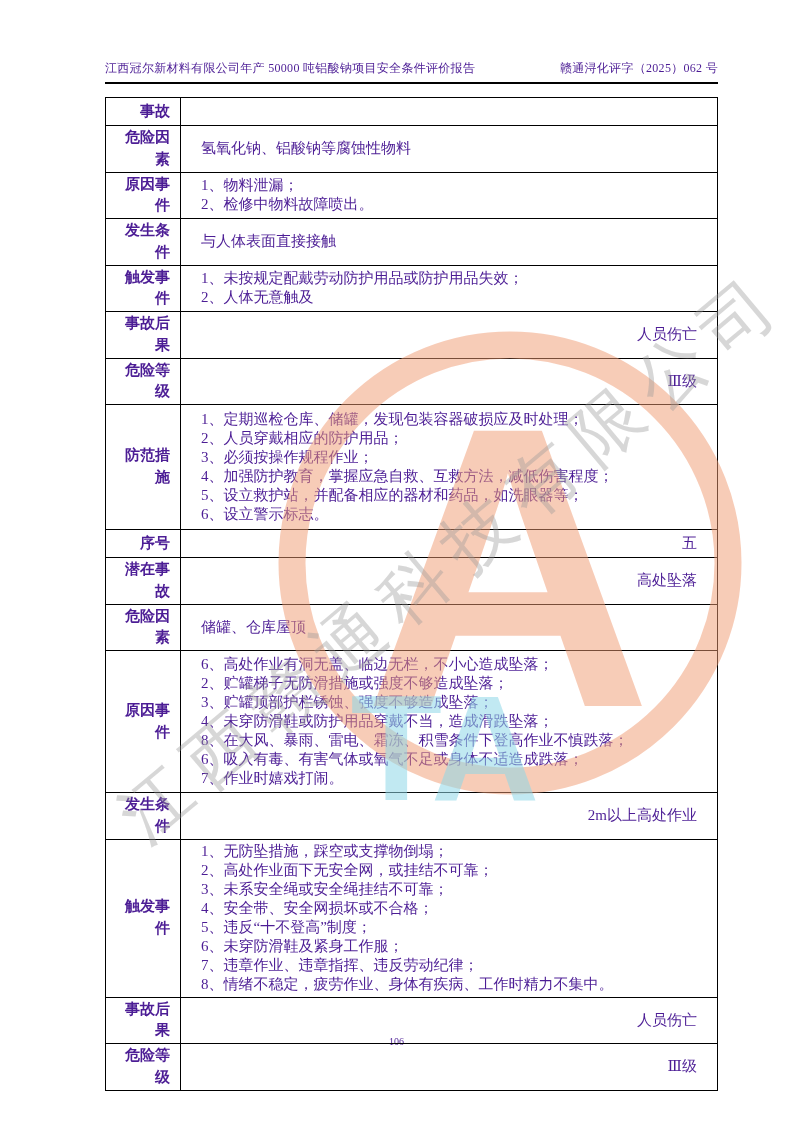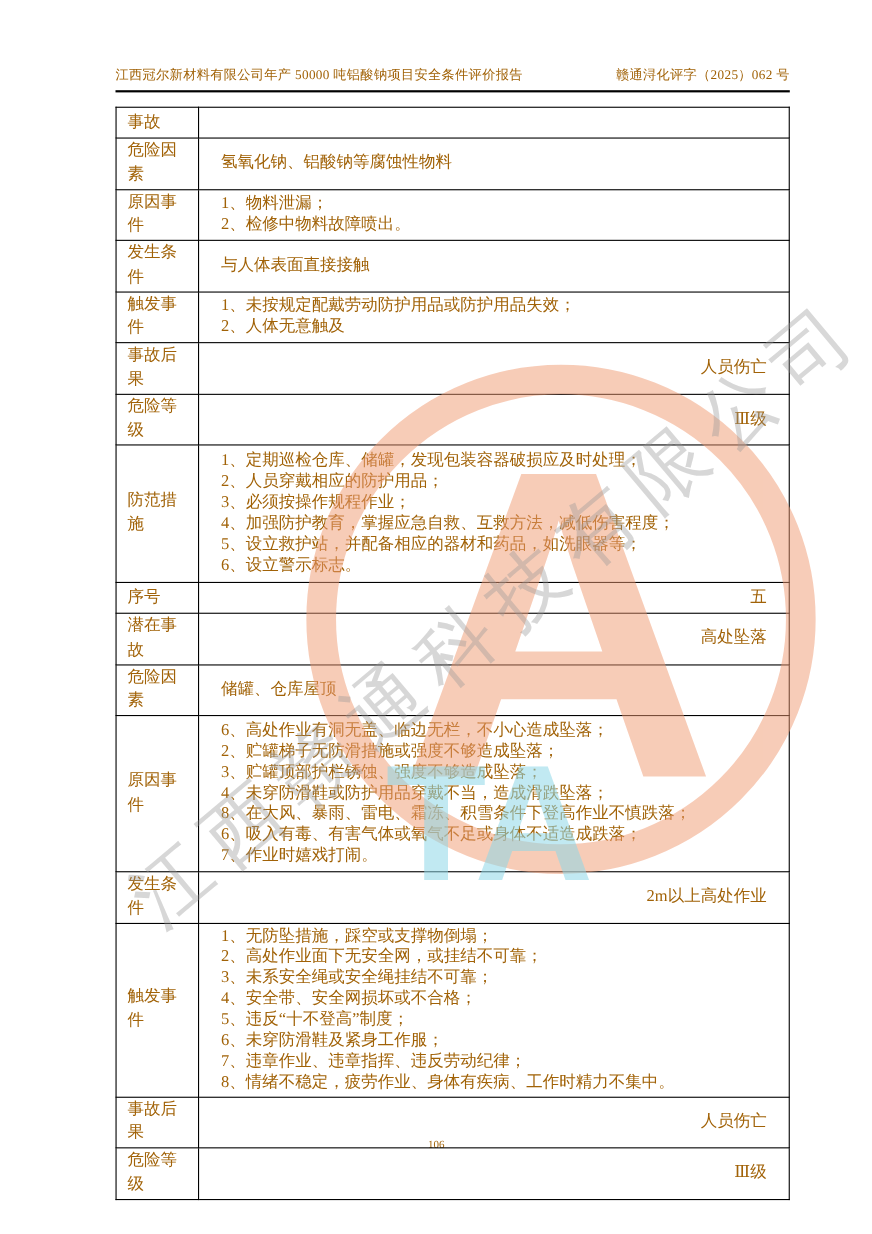--- a/index.html
+++ b/index.html
@@ -1,34 +1,34 @@
 <!DOCTYPE html>
 <html><head>
 <meta charset="utf-8">
 <style>
   html,body{margin:0;padding:0;background:#ffffff;}
   .page{
     position:relative;width:793px;height:1122px;overflow:hidden;background:#ffffff;
-    font-family:"Liberation Serif","DejaVu Serif",serif;color:#a16207;
+    font-family:"Liberation Serif","DejaVu Serif",serif;color:#4c1d95;
   }
   
   .hdr{
     position:absolute;left:105px;top:60px;width:613px;
     display:flex;justify-content:space-between;align-items:flex-end;
     font-size:12px;letter-spacing:0.3px;
     border-bottom:2px solid #000;padding-bottom:5px;white-space:nowrap;
   }
   
   table.risk{
     position:absolute;left:105px;top:97px;width:613px;
     border-collapse:collapse;table-layout:fixed;z-index:1;background:transparent;
   }
   table.risk td{border:1px solid #000;font-size:15px;vertical-align:middle;}
   td.lbl{
-    width:54px;text-align:left;font-weight:normal;
+    width:54px;text-align:right;font-weight:bold;
     padding:1px 10px;line-height:1.45;word-break:break-all;
   }
   td.val{padding:2px 20px;line-height:19px;}
   td.val.center{text-align:right;}
   .li{white-space:nowrap;overflow:hidden;}
   
   .ftr{position:absolute;left:0;right:0;top:1036px;text-align:center;font-size:10px;}
   
   svg.wm{position:absolute;left:0;top:0;z-index:5;pointer-events:none;}
 </style>

